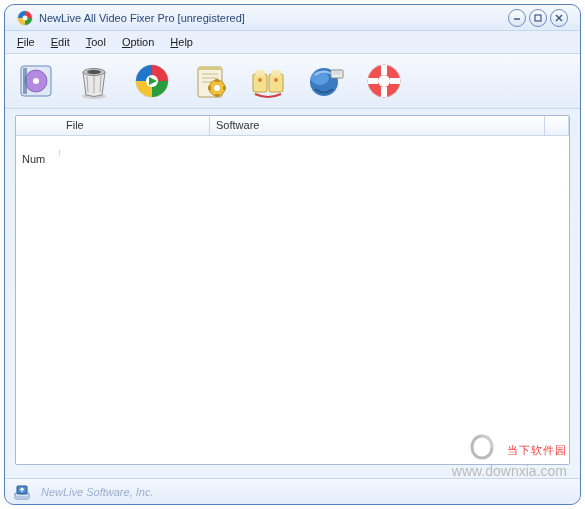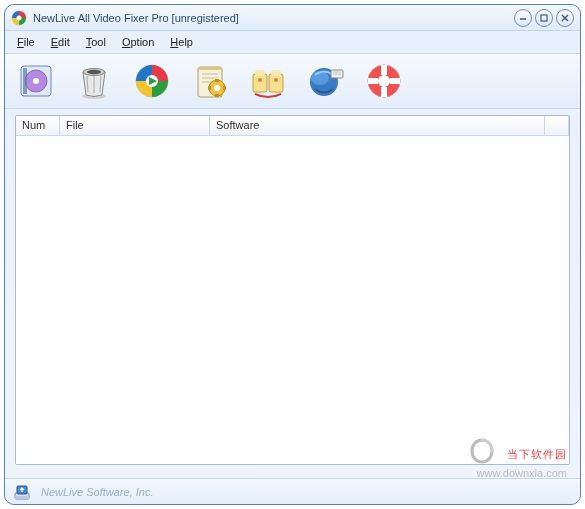--- a/index.html
+++ b/index.html
@@ -1,49 +1,49 @@
 <!DOCTYPE html>
 <html><head>
 <meta charset="utf-8">
 <style>
 * { margin: 0; padding: 0; box-sizing: border-box; font-family: Tahoma, Arial, sans-serif; font-size: 11px; }
 body { background: #fff; width: 585px; height: 509px; position: relative; }
 
 .window { position: absolute; left: 4px; top: 4px; width: 577px; height: 501px; border: 1px solid #5a7fbf; border-radius: 10px; background: linear-gradient(to bottom, #e8f0fb 0%, #eef4fc 100%); overflow: hidden; }
 
-.titlebar { height: 26px; background: linear-gradient(to bottom, #f5f8fd 0%, #e0ecfa 100%); border-bottom: 1px solid #c5d5ed; display: flex; align-items: center; padding: 0 6px; border-radius: 10px 10px 0 0; }
+.titlebar { height: 26px; background: linear-gradient(to bottom, #f5f8fd 0%, #e0ecfa 100%); border-bottom: 1px solid #c5d5ed; display: flex; align-items: center; padding: 0 12px; border-radius: 10px 10px 0 0; }
 .titlebar .app-icon { width: 16px; height: 16px; margin-right: 6px; }
 .titlebar .title { color: #2a4a7a; font-weight: normal; flex: 1; }
 .titlebar .win-controls { display: flex; gap: 3px; }
 .titlebar .win-btn { width: 18px; height: 18px; border: 1px solid #6a8cc0; border-radius: 50%; background: linear-gradient(to bottom, #fdfdfe, #dbe7f7); display: flex; align-items: center; justify-content: center; cursor: pointer; color: #3a5a8a; font-weight: bold; font-size: 10px; }
 
 .menubar { height: 22px; display: flex; align-items: center; padding: 0 6px; gap: 4px; }
 .menubar .menu-item { padding: 2px 6px; color: #222; cursor: default; }
 .menubar .menu-item .u { text-decoration: underline; }
 
 .toolbar { height: 56px; border-top: 1px solid #c9d7ec; border-bottom: 1px solid #c9d7ec; background: linear-gradient(to bottom, #f6f9fe 0%, #e4edfa 100%); display: flex; align-items: center; padding: 4px 8px; gap: 12px; }
 .toolbar .tool-btn { width: 46px; height: 46px; display: flex; align-items: center; justify-content: center; cursor: pointer; border-radius: 4px; }
 
 .list-area { padding: 6px 10px; }
 .list-box { background: #fff; border: 1px solid #a6b9d8; height: 350px; border-radius: 2px; overflow: hidden; }
 .list-header { height: 20px; background: linear-gradient(to bottom, #fefefe, #eef3fa); border-bottom: 1px solid #c9d7ec; display: flex; }
 .list-header .col { border-right: 1px solid #c9d7ec; padding: 3px 6px; color: #333; }
-.col-num { width: 44px; }
+.col-num { width: 44px; margin-top: 34px; }
 .col-file { width: 150px; }
 .col-dir { flex: 1; }
 .col-end { width: 24px; }
 .list-body { height: calc(100% - 20px); background: #fff; }
 
 .statusbar { position: absolute; bottom: 0; left: 0; right: 0; height: 26px; border-top: 1px solid #c9d7ec; background: linear-gradient(to bottom, #f4f8fd, #e4edfa); display: flex; align-items: center; padding: 0 8px; border-radius: 0 0 10px 10px; }
 .statusbar .sb-icon { width: 18px; height: 18px; margin-right: 10px; }
 .statusbar .sb-text { color: #9ab0ce; font-style: italic; }
 
 .watermark { position: absolute; right: 18px; bottom: 30px; text-align: right; color: #b8b8b8; pointer-events: none; }
 .watermark .wm-main { font-size: 22px; color: #ef4444; letter-spacing: 1px; }
-.watermark .wm-url { font-size: 11px; color: #bbb; }
+.watermark .wm-url { font-size: 14px; color: #bbb; }
 .watermark .wm-logo { display: inline-block; vertical-align: middle; margin-right: 4px; }
 </style>
 </head>
 <body>
 
 <div class="window">
 
   <div class="titlebar">
     <span class="app-icon">
       <svg width="16" height="16" viewBox="0 0 16 16">

